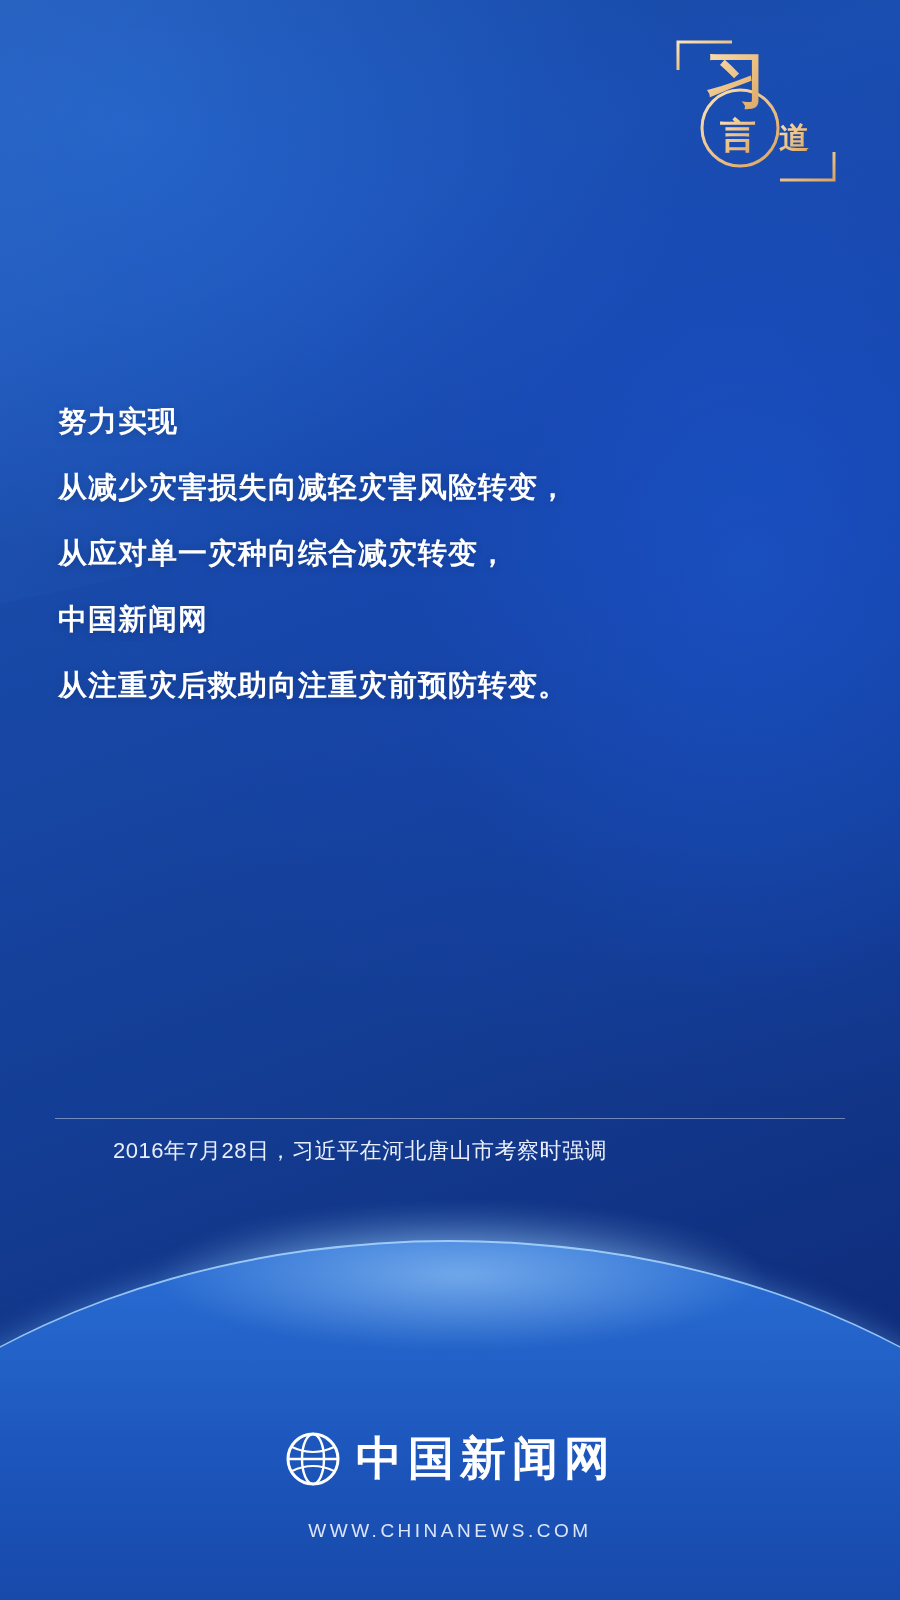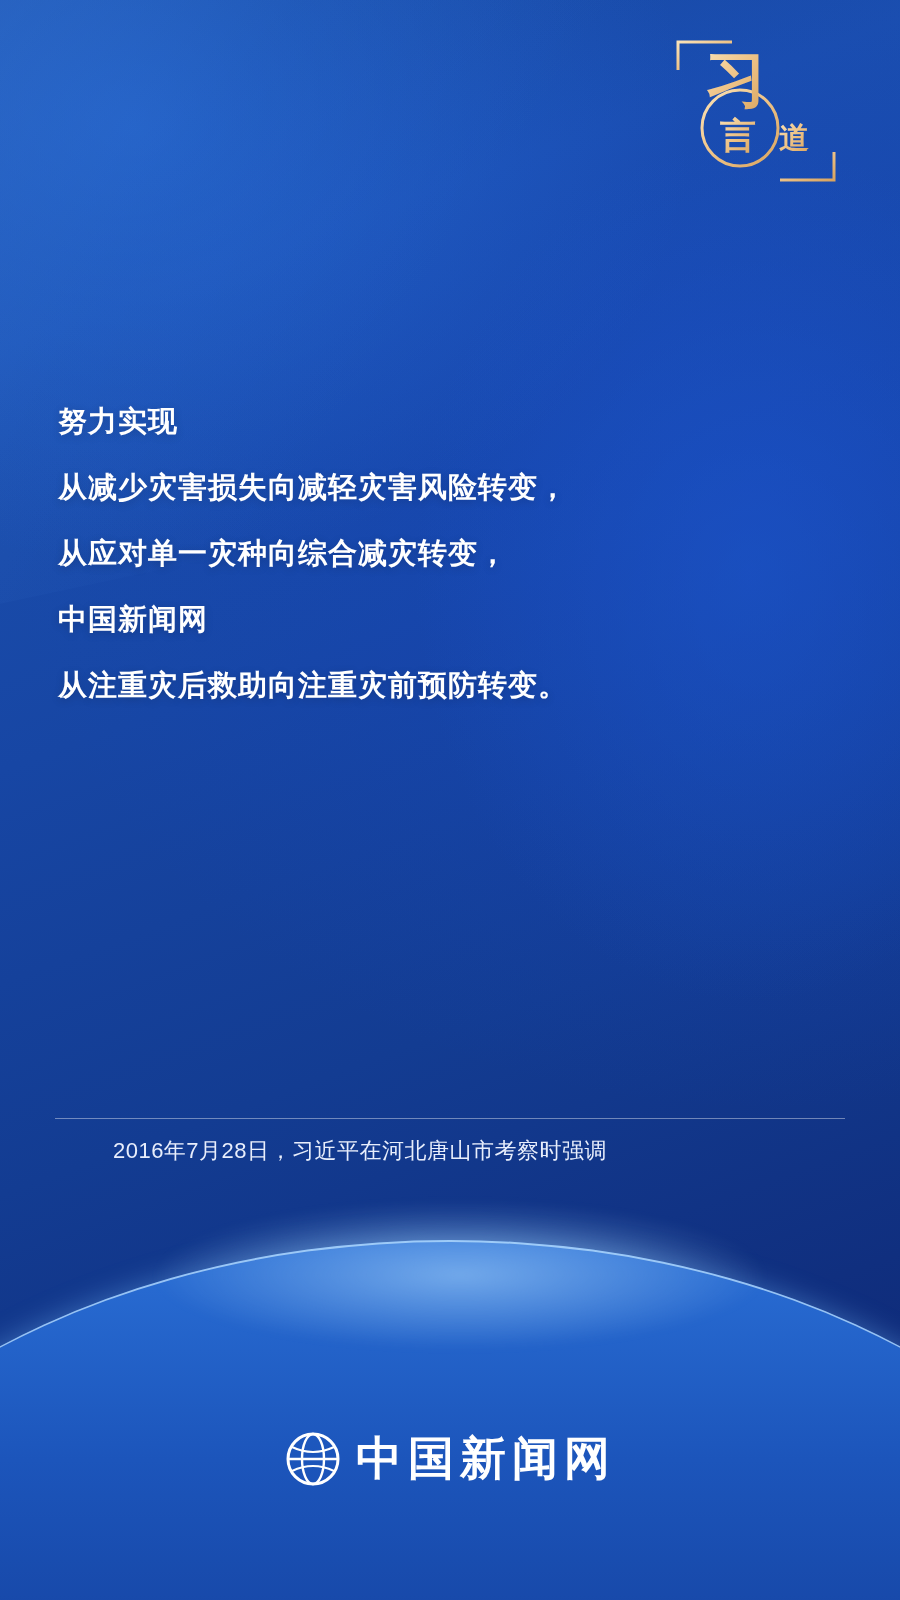--- a/index.html
+++ b/index.html
@@ -215,14 +215,15 @@
       <svg class="brand-globe" width="58" height="58" viewBox="0 0 58 58" xmlns="http://www.w3.org/2000/svg" aria-hidden="true">
         <circle cx="29" cy="29" r="25" fill="none" stroke="#ffffff" stroke-width="3"></circle>
         <ellipse cx="29" cy="29" rx="11" ry="25" fill="none" stroke="#ffffff" stroke-width="2.4"></ellipse>
         <line x1="4" y1="29" x2="54" y2="29" stroke="#ffffff" stroke-width="2.4"></line>
         <path d="M8,17 Q29,27 50,17" fill="none" stroke="#ffffff" stroke-width="2"></path>
         <path d="M8,41 Q29,31 50,41" fill="none" stroke="#ffffff" stroke-width="2"></path>
       </svg>
       <span class="brand-text">中国新闻网</span>
     </div>
   </div>
+  <div class="brand-url">WWW.CHINANEWS.COM</div>
 
 </div>
 
 </body></html>

